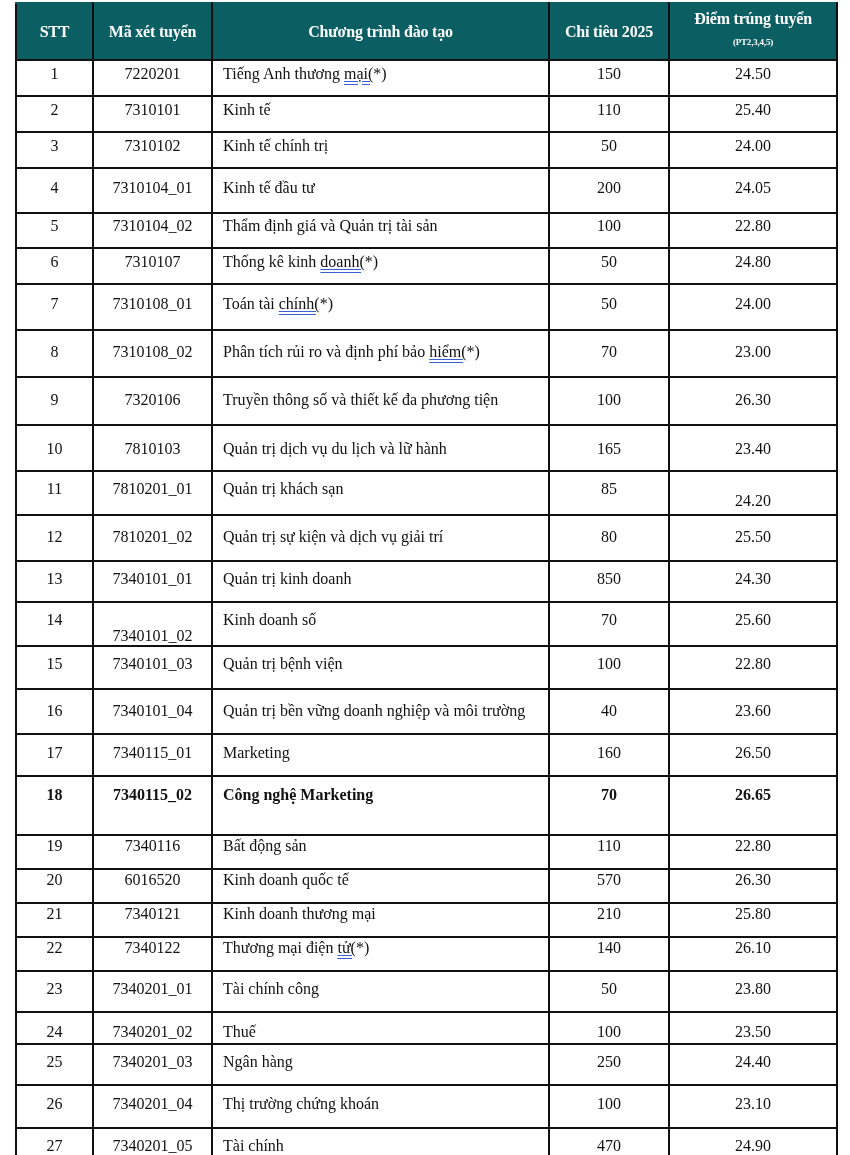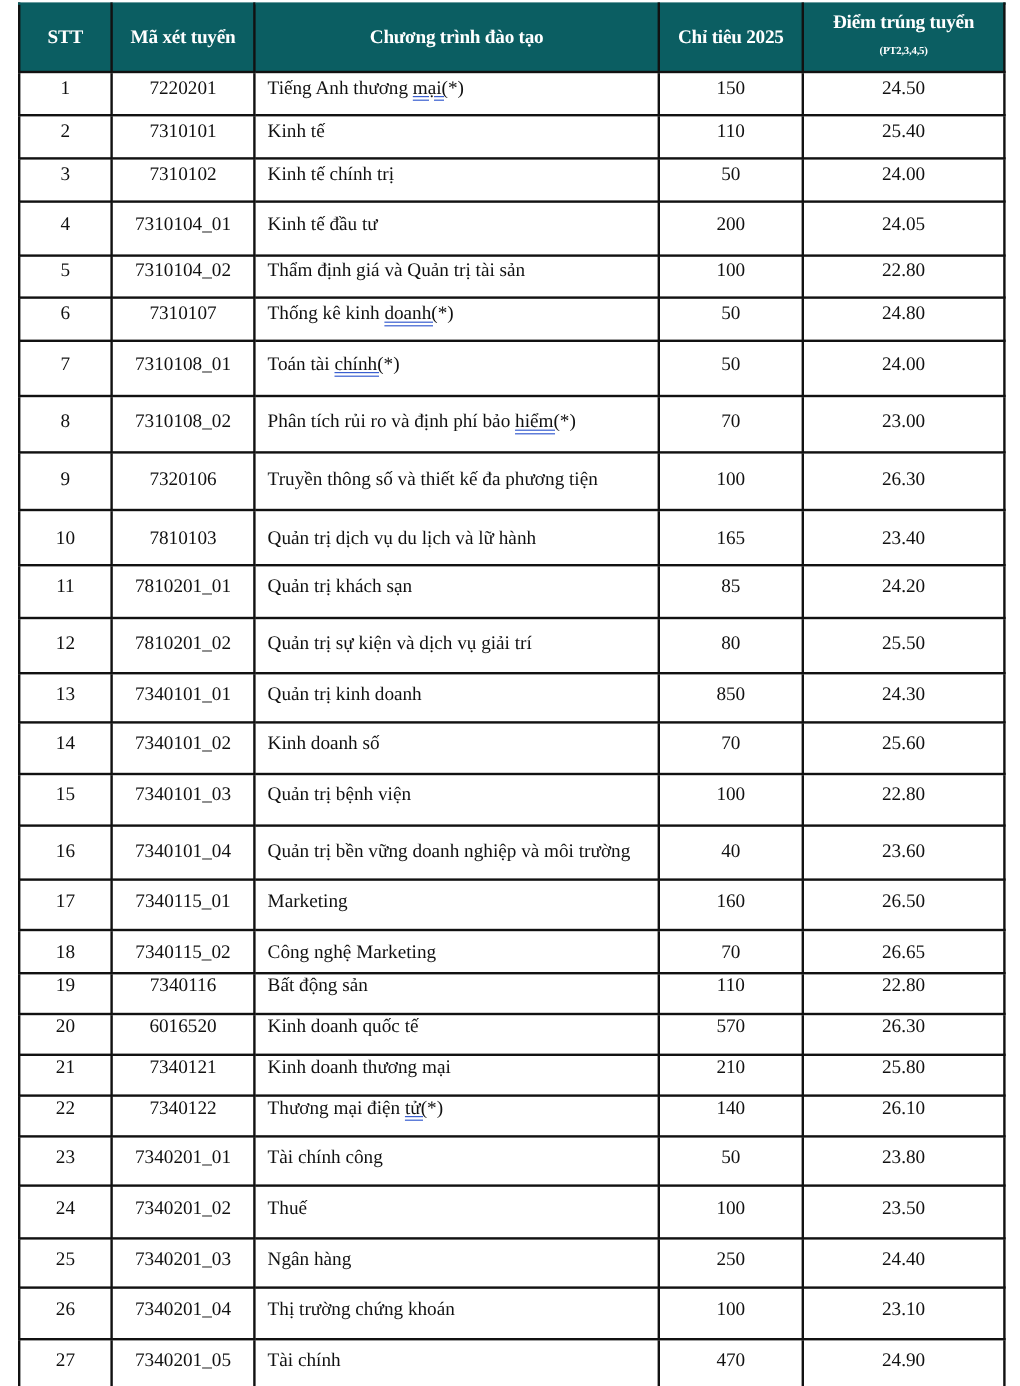--- a/index.html
+++ b/index.html
@@ -165,39 +165,39 @@
         <td class="center" style="padding-top: 14px;">7810103</td>
         <td class="left" style="padding-top: 14px;"><span>Quản trị dịch vụ du lịch và lữ hành</span></td>
         <td class="center" style="padding-top: 14px;">165</td>
         <td class="center" style="padding-top: 14px;">23.40</td>
       </tr>
       <tr style="height: 44px;">
         <td class="center" style="padding-top: 8px;">11</td>
         <td class="center" style="padding-top: 8px;">7810201_01</td>
         <td class="left" style="padding-top: 8px;"><span>Quản trị khách sạn</span></td>
         <td class="center" style="padding-top: 8px;">85</td>
-        <td class="center" style="padding-top: 8px;">24.20</td>
+        <td class="center" style="padding-top: 20px;">24.20</td>
       </tr>
       <tr style="height: 46px;">
         <td class="center" style="padding-top: 12px;">12</td>
         <td class="center" style="padding-top: 12px;">7810201_02</td>
         <td class="left" style="padding-top: 12px;"><span>Quản trị sự kiện và dịch vụ giải trí</span></td>
         <td class="center" style="padding-top: 12px;">80</td>
         <td class="center" style="padding-top: 12px;">25.50</td>
       </tr>
       <tr style="height: 41px;">
         <td class="center" style="padding-top: 8px;">13</td>
         <td class="center" style="padding-top: 8px;">7340101_01</td>
         <td class="left" style="padding-top: 8px;"><span>Quản trị kinh doanh</span></td>
         <td class="center" style="padding-top: 8px;">850</td>
         <td class="center" style="padding-top: 8px;">24.30</td>
       </tr>
       <tr style="height: 43px;">
         <td class="center" style="padding-top: 8px;">14</td>
-        <td class="center" style="padding-top: 8px;">7340101_02</td>
+        <td class="center" style="padding-top: 24px;">7340101_02</td>
         <td class="left" style="padding-top: 8px;"><span>Kinh doanh số</span></td>
         <td class="center" style="padding-top: 8px;">70</td>
         <td class="center" style="padding-top: 8px;">25.60</td>
       </tr>
       <tr style="height: 43px;">
         <td class="center" style="padding-top: 8px;">15</td>
         <td class="center" style="padding-top: 8px;">7340101_03</td>
         <td class="left" style="padding-top: 8px;"><span>Quản trị bệnh viện</span></td>
         <td class="center" style="padding-top: 8px;">100</td>
         <td class="center" style="padding-top: 8px;">22.80</td>
@@ -209,21 +209,21 @@
         <td class="center" style="padding-top: 12px;">40</td>
         <td class="center" style="padding-top: 12px;">23.60</td>
       </tr>
       <tr style="height: 42px;">
         <td class="center" style="padding-top: 9px;">17</td>
         <td class="center" style="padding-top: 9px;">7340115_01</td>
         <td class="left" style="padding-top: 9px;"><span>Marketing</span></td>
         <td class="center" style="padding-top: 9px;">160</td>
         <td class="center" style="padding-top: 9px;">26.50</td>
       </tr>
-      <tr style="height: 36px;">
+      <tr style="height: 59px; font-weight: bold;">
         <td class="center" style="padding-top: 9px;">18</td>
         <td class="center" style="padding-top: 9px; border-radius: 11px;">7340115_02</td>
         <td class="left" style="padding-top: 9px;"><span>Công nghệ Marketing</span></td>
         <td class="center" style="padding-top: 9px;">70</td>
         <td class="center" style="padding-top: 9px;">26.65</td>
       </tr>
       <tr style="height: 34px;">
         <td class="center" style="padding-top: 1px;">19</td>
         <td class="center" style="padding-top: 1px;">7340116</td>
         <td class="left" style="padding-top: 1px;"><span>Bất động sản</span></td>
@@ -251,21 +251,21 @@
         <td class="center" style="padding-top: 1px;">140</td>
         <td class="center" style="padding-top: 1px;">26.10</td>
       </tr>
       <tr style="height: 41px;">
         <td class="center" style="padding-top: 8px;">23</td>
         <td class="center" style="padding-top: 8px;">7340201_01</td>
         <td class="left" style="padding-top: 8px;"><span>Tài chính công</span></td>
         <td class="center" style="padding-top: 8px;">50</td>
         <td class="center" style="padding-top: 8px;">23.80</td>
       </tr>
-      <tr style="height: 44px;">
+      <tr style="height: 32px;">
         <td class="center" style="padding-top: 10px;">24</td>
         <td class="center" style="padding-top: 10px;">7340201_02</td>
         <td class="left" style="padding-top: 10px;"><span>Thuế</span></td>
         <td class="center" style="padding-top: 10px;">100</td>
         <td class="center" style="padding-top: 10px;">23.50</td>
       </tr>
       <tr style="height: 41px;">
         <td class="center" style="padding-top: 8px;">25</td>
         <td class="center" style="padding-top: 8px;">7340201_03</td>
         <td class="left" style="padding-top: 8px;"><span>Ngân hàng</span></td>

